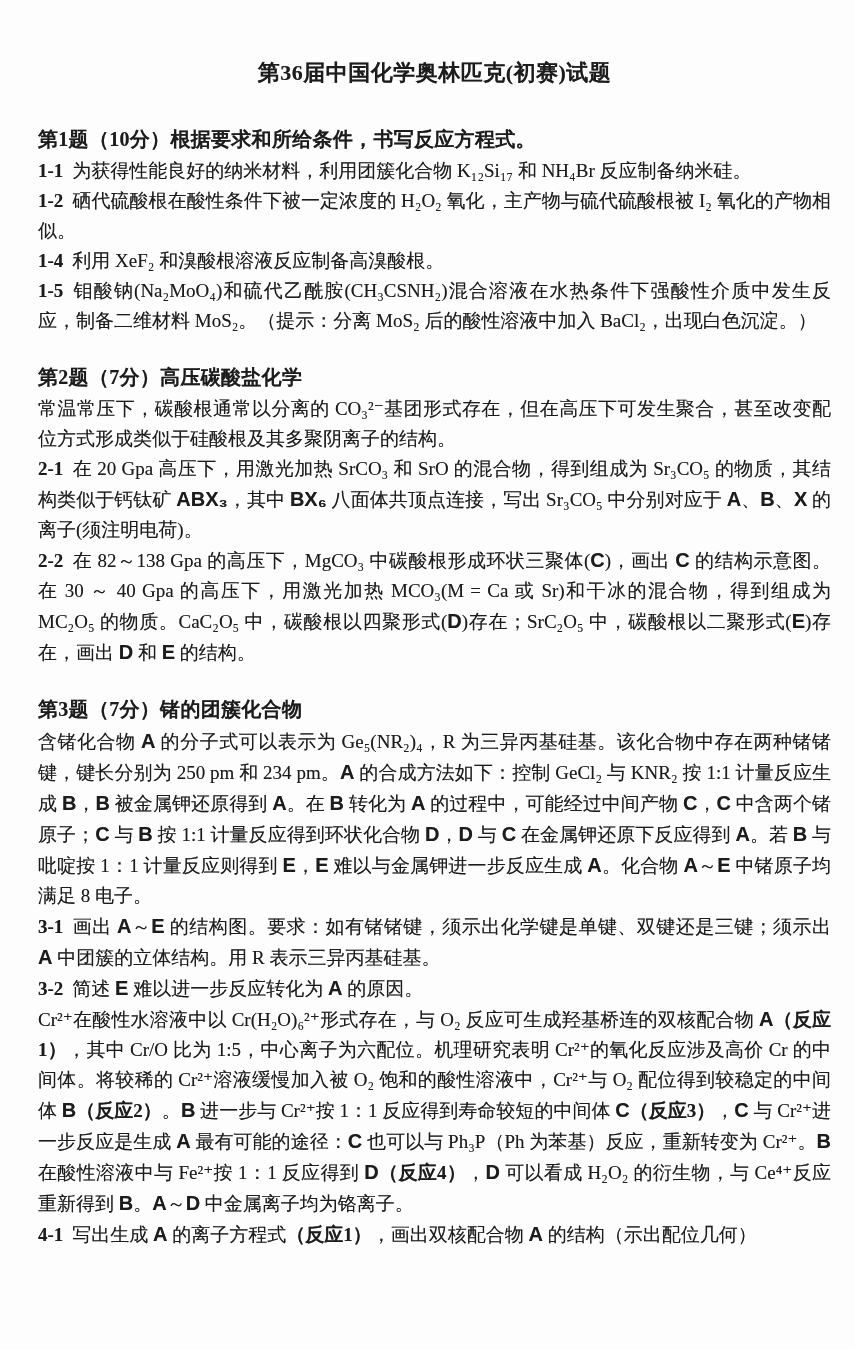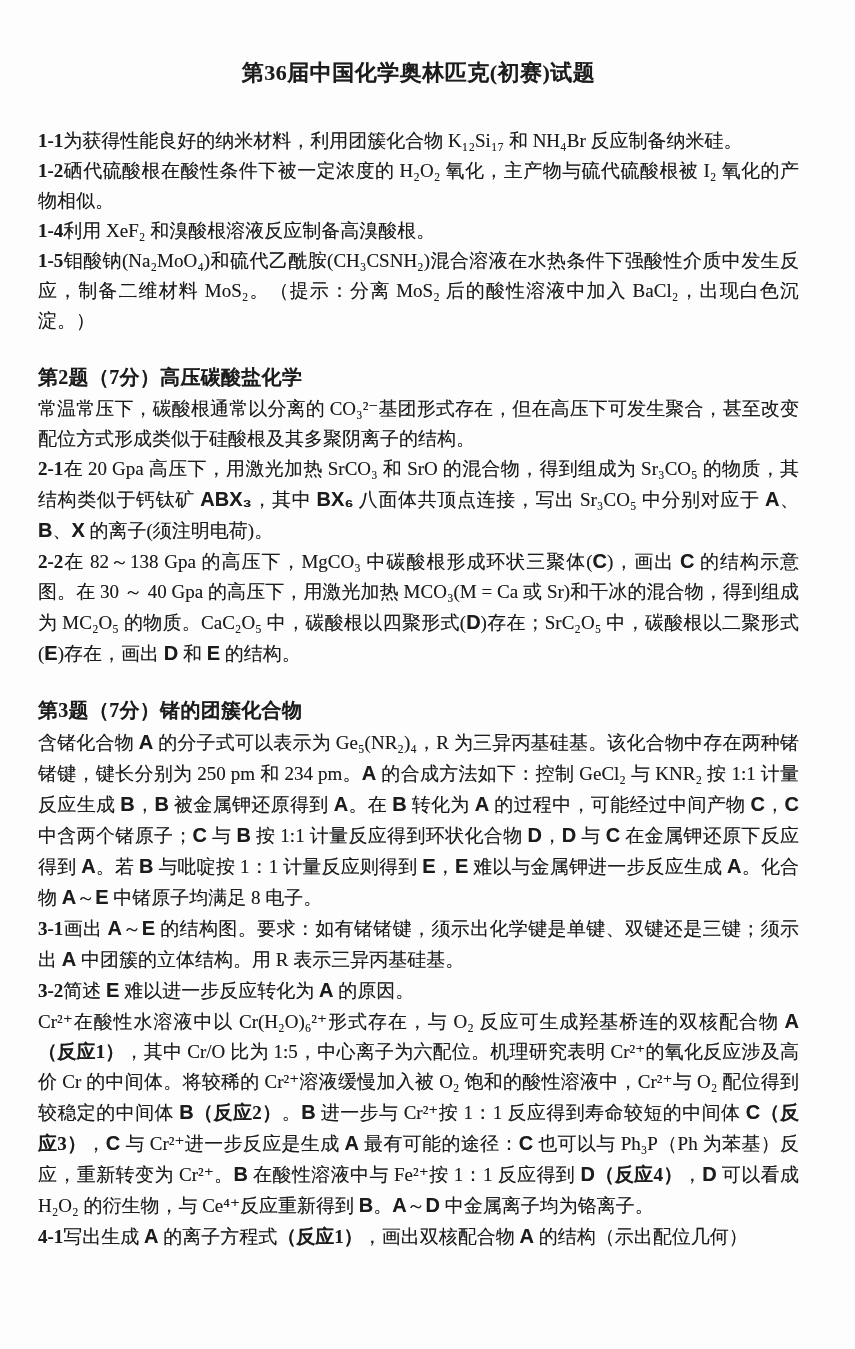--- a/index.html
+++ b/index.html
@@ -2,21 +2,21 @@
 <html><head>
 <meta charset="utf-8">
 <style>
   html, body { margin: 0; padding: 0; background: #ffffff; }
   .page {
     width: 855px;
     height: 1349px;
     overflow: hidden;
     box-sizing: border-box;
     background: #fdfdfd;
-    padding: 46px 56px 0 38px;
+    padding: 46px 24px 0 38px;
     font-family: "Liberation Serif", "DejaVu Serif", serif;
     color: #1c1c1c;
     text-shadow: 0 0 0.5px rgba(20,20,20,0.45);
   }
   .title {
     font-size: 22px;
     font-weight: 700;
     text-align: center;
     margin: 12px 0 38px 0;
     letter-spacing: 0.5px;
@@ -28,36 +28,37 @@
     margin: 28px 0 3px 0;
     letter-spacing: 0.3px;
   }
   .sec.first .h { margin-top: 0; }
   p {
     margin: 0;
     font-size: 19px;
     line-height: 30px;
     text-align: justify;
   }
-  .num { font-weight: 700; margin-right: 0; }
+  .num { font-weight: 700; margin-right: 9px; }
   .cmp {
     font-family: "Liberation Sans", "DejaVu Sans", sans-serif;
     font-weight: 700;
     font-size: 20px;
   }
   .bld { font-weight: 700; }
 </style>
 </head>
 <body>
 
 <div class="page">
 
   <h1 class="title">第36届中国化学奥林匹克(初赛)试题</h1>
 
   <section class="sec first">
+    <h2 class="h">第1题（10分）根据要求和所给条件，书写反应方程式。</h2>
     <p class="item"><span class="num">1-1</span><span class="txt">为获得性能良好的纳米材料，利用团簇化合物 K₁₂Si₁₇ 和 NH₄Br 反应制备纳米硅。</span></p>
     <p class="item"><span class="num">1-2</span><span class="txt">硒代硫酸根在酸性条件下被一定浓度的 H₂O₂ 氧化，主产物与硫代硫酸根被 I₂ 氧化的产物相似。</span></p>
     <p class="item"><span class="num">1-4</span><span class="txt">利用 XeF₂ 和溴酸根溶液反应制备高溴酸根。</span></p>
     <p class="item"><span class="num">1-5</span><span class="txt">钼酸钠(Na₂MoO₄)和硫代乙酰胺(CH₃CSNH₂)混合溶液在水热条件下强酸性介质中发生反应，制备二维材料 MoS₂。（提示：分离 MoS₂ 后的酸性溶液中加入 BaCl₂，出现白色沉淀。）</span></p>
   </section>
 
   <section class="sec">
     <h2 class="h">第2题（7分）高压碳酸盐化学</h2>
     <p class="intro">常温常压下，碳酸根通常以分离的 CO₃²⁻基团形式存在，但在高压下可发生聚合，甚至改变配位方式形成类似于硅酸根及其多聚阴离子的结构。</p>
     <p class="item"><span class="num">2-1</span><span class="txt">在 20 Gpa 高压下，用激光加热 SrCO₃ 和 SrO 的混合物，得到组成为 Sr₃CO₅ 的物质，其结构类似于钙钛矿 <span class="cmp">ABX₃</span>，其中 <span class="cmp">BX₆</span> 八面体共顶点连接，写出 Sr₃CO₅ 中分别对应于 <span class="cmp">A</span>、<span class="cmp">B</span>、<span class="cmp">X</span> 的离子(须注明电荷)。</span></p>

